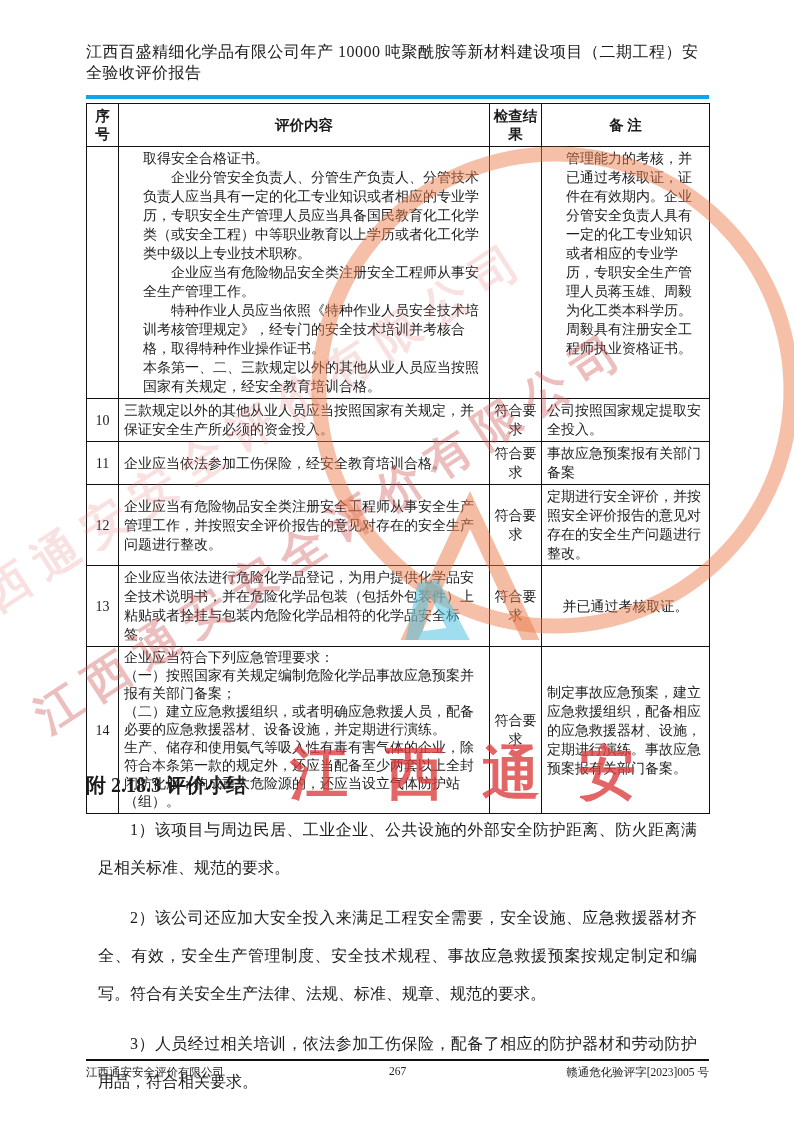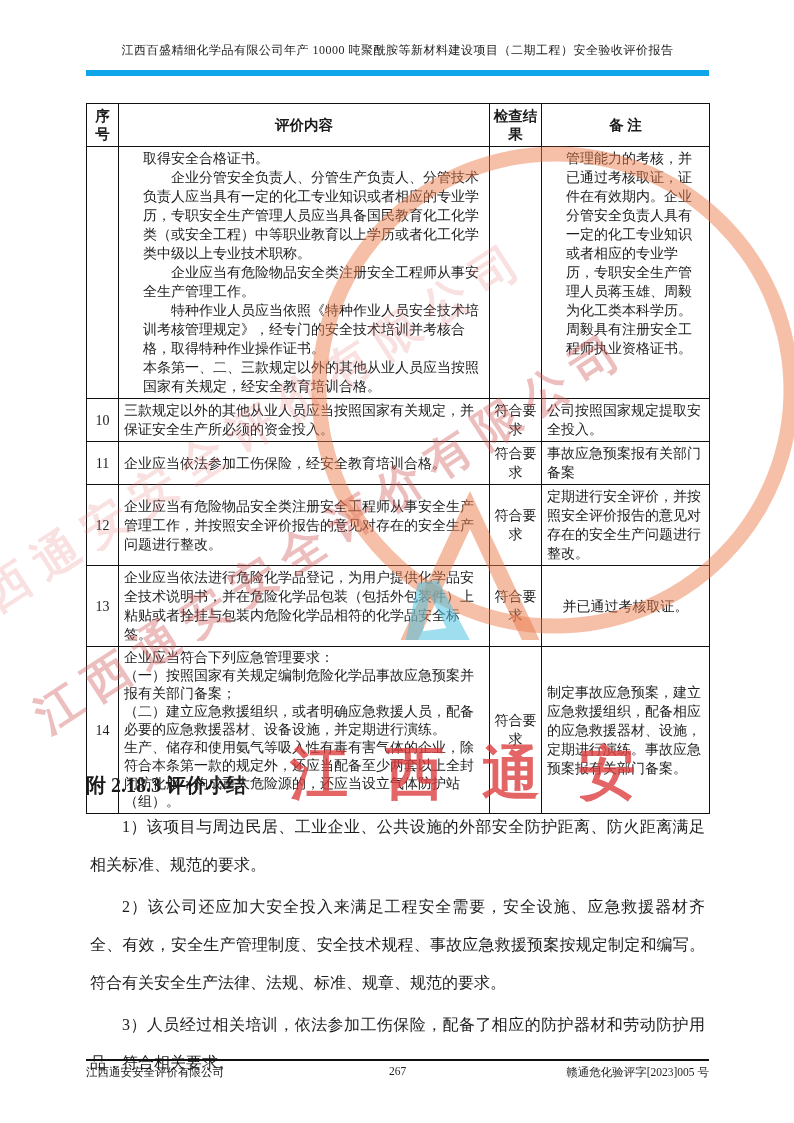--- a/index.html
+++ b/index.html
@@ -1,41 +1,41 @@
 <!DOCTYPE html>
 <html><head>
 <meta charset="utf-8">
 <style>
   html,body{margin:0;padding:0;background:#ffffff;}
   .page{position:relative;width:794px;height:1123px;background:#fff;overflow:hidden;
         font-family:"Liberation Serif","DejaVu Serif",serif;color:#1c1c1c;}
   
-  .doc-header{position:absolute;top:42px;left:86px;right:85px;text-align:center;
-              font-size:12px;letter-spacing:.5px;padding-bottom:11px;border-bottom:6px solid #0ea5e9;}
+  .doc-header{position:absolute;top:42px;left:86px;right:85px;
+              font-size:16px;letter-spacing:.5px;padding-bottom:11px;border-bottom:4px solid #0ea5e9;}
   
   .eval-table{position:absolute;top:103px;left:86px;width:623px;border-collapse:collapse;
               table-layout:fixed;font-size:14px;line-height:19px;}
   .eval-table col.no{width:32px;} .eval-table col.content{width:371px;}
   .eval-table col.result{width:52px;} .eval-table col.remark{width:168px;}
   .eval-table th,.eval-table td{border:1.6px solid #111;}
   .eval-table th{font-weight:bold;font-size:14.5px;text-align:center;vertical-align:middle;
                  padding:3px 2px;line-height:18px;}
   .c-no{text-align:center;vertical-align:middle;}
   .c-content{padding:2px 5px;vertical-align:middle;}
   .c-result{text-align:center;vertical-align:middle;padding:2px 4px;}
   .c-remark{padding:2px 5px;vertical-align:middle;}
   .vtop{vertical-align:top;padding-left:24px;}
   .tcenter{text-align:center;}
   .content-paragraph{margin:0;}
   .ind{text-indent:2em;}
   .eval-table tr:last-child .content-paragraph{line-height:18px;}
   
   .summary{position:absolute;top:772px;left:86px;right:85px;}
   .summary-heading{font-size:20px;font-weight:bold;margin:0 0 9px 0;}
-  .summary-paragraph{font-size:16px;line-height:38px;text-indent:2em;text-align:justify;margin:4px;}
+  .summary-paragraph{font-size:16px;line-height:38px;text-indent:2em;text-align:justify;margin:12px;}
   
   .doc-footer{position:absolute;left:86px;right:85px;top:1059px;border-top:2px solid #111;
               padding-top:4px;font-size:11.5px;display:flex;justify-content:space-between;}
   .doc-footer .mid{position:absolute;left:0;right:0;text-align:center;}
   .doc-footer .side{position:relative;z-index:1;background:transparent;}
   
   .wm{position:absolute;pointer-events:none;z-index:6;}
   .wm-bigtext{left:290px;top:735px;font-size:58px;font-weight:700;letter-spacing:38px;
               font-family:"Liberation Sans","DejaVu Sans",sans-serif;color:rgba(219,58,58,.78);
               white-space:nowrap;}

